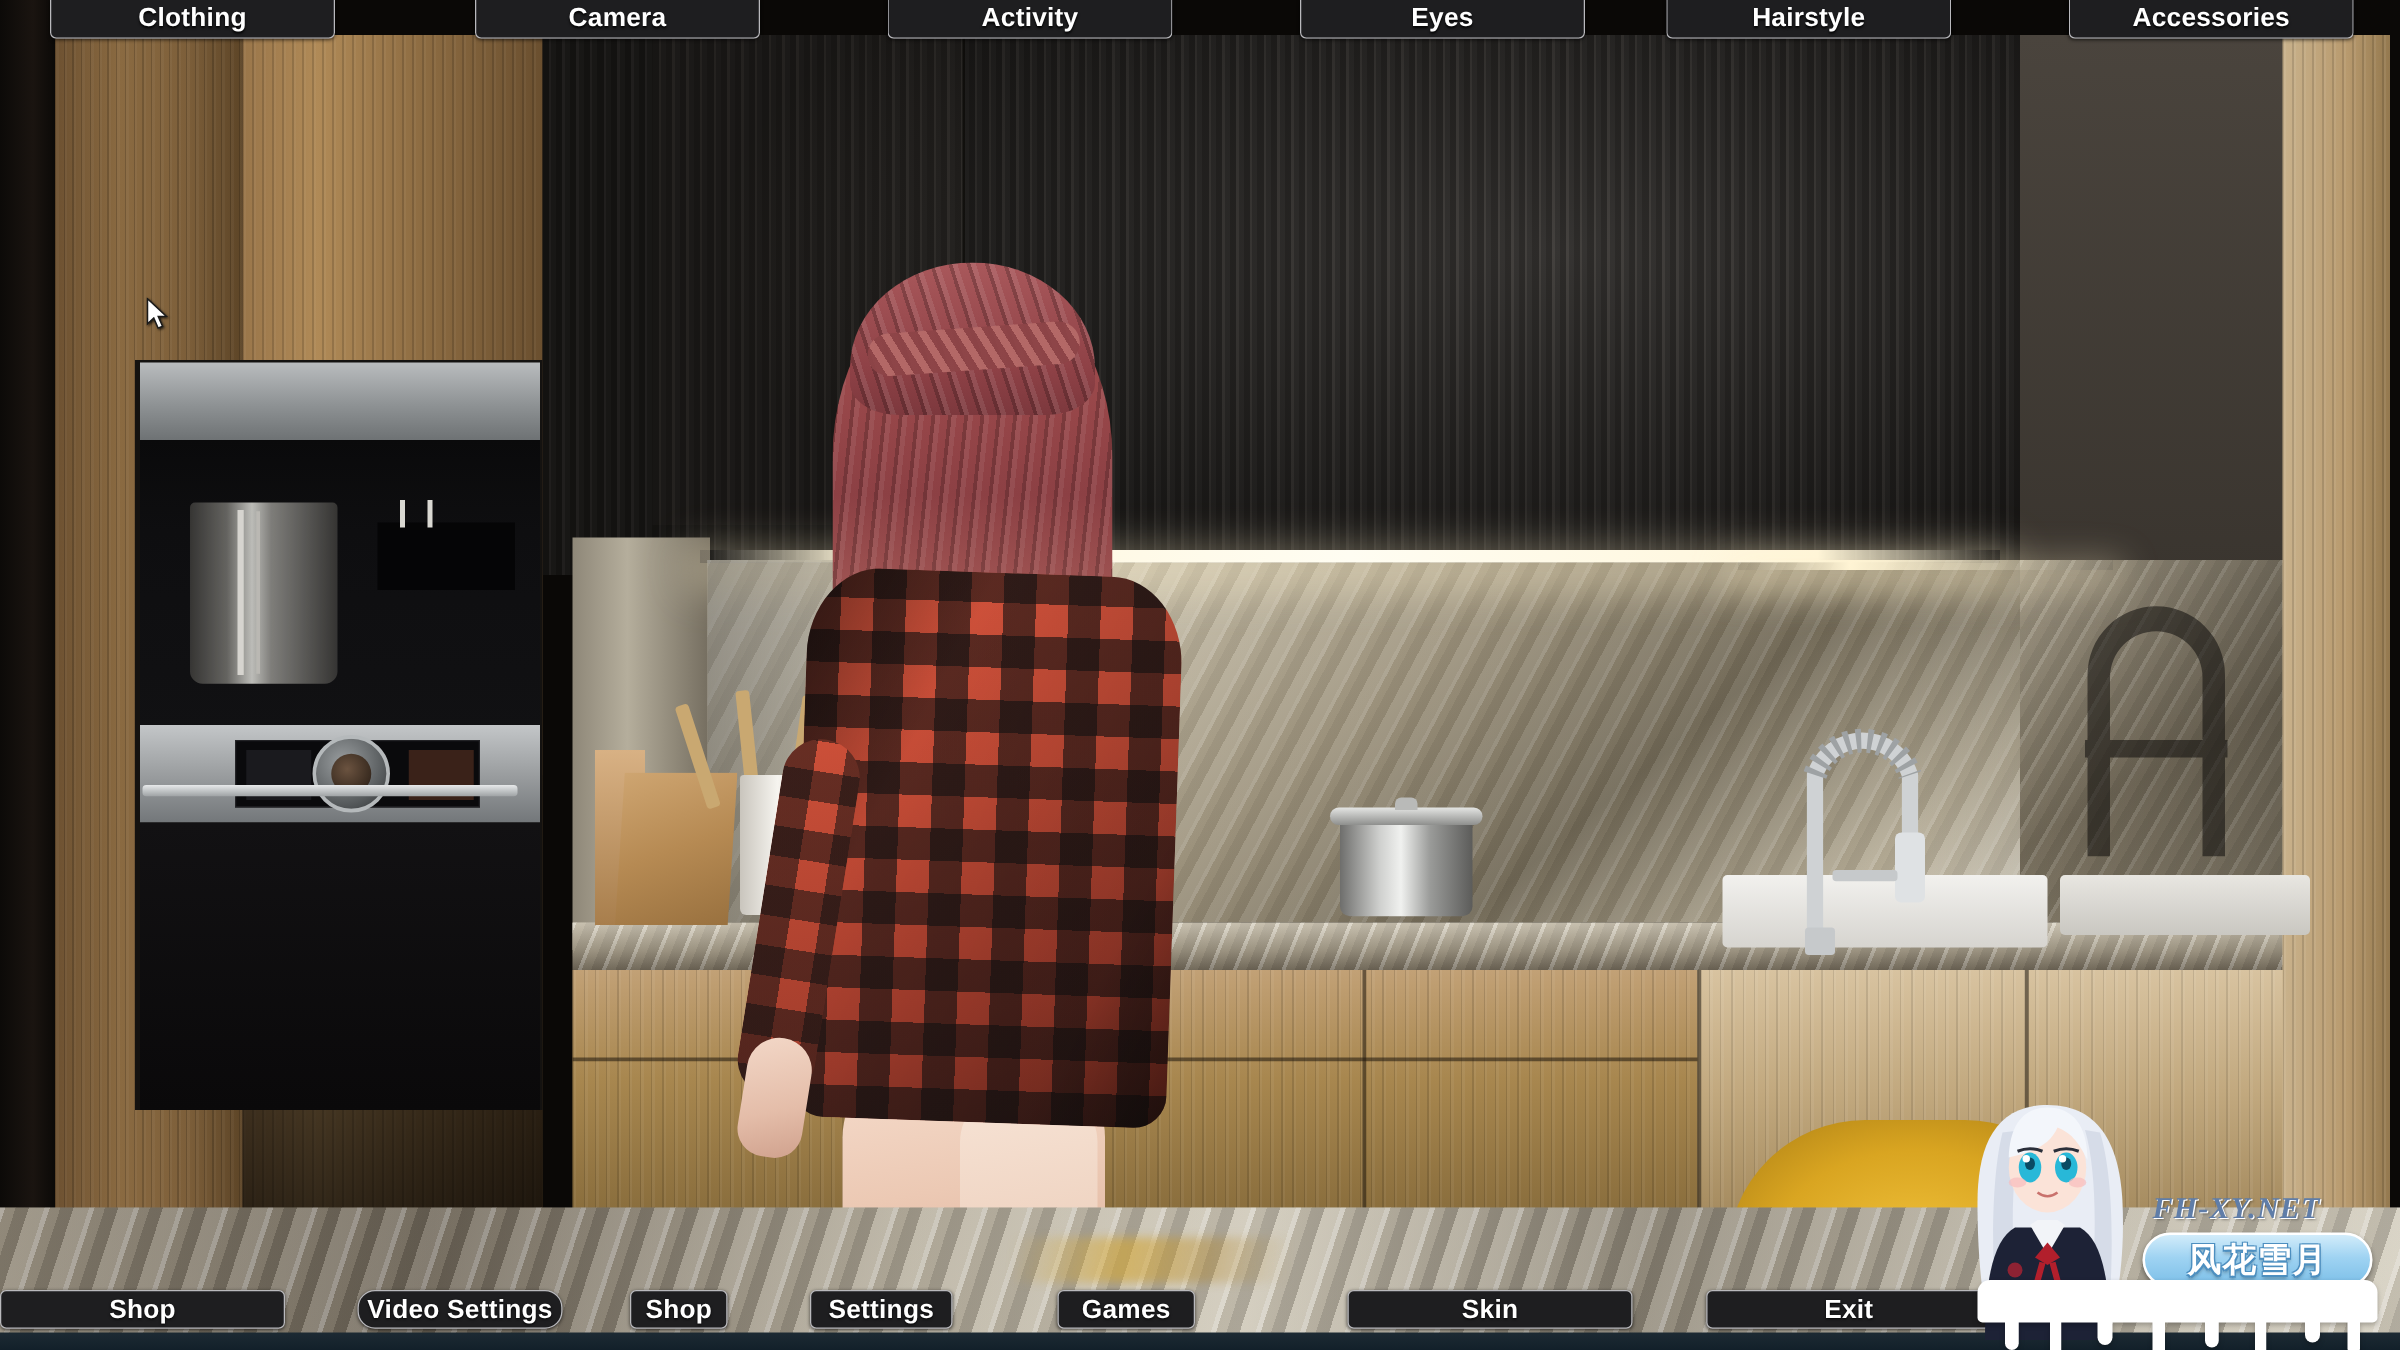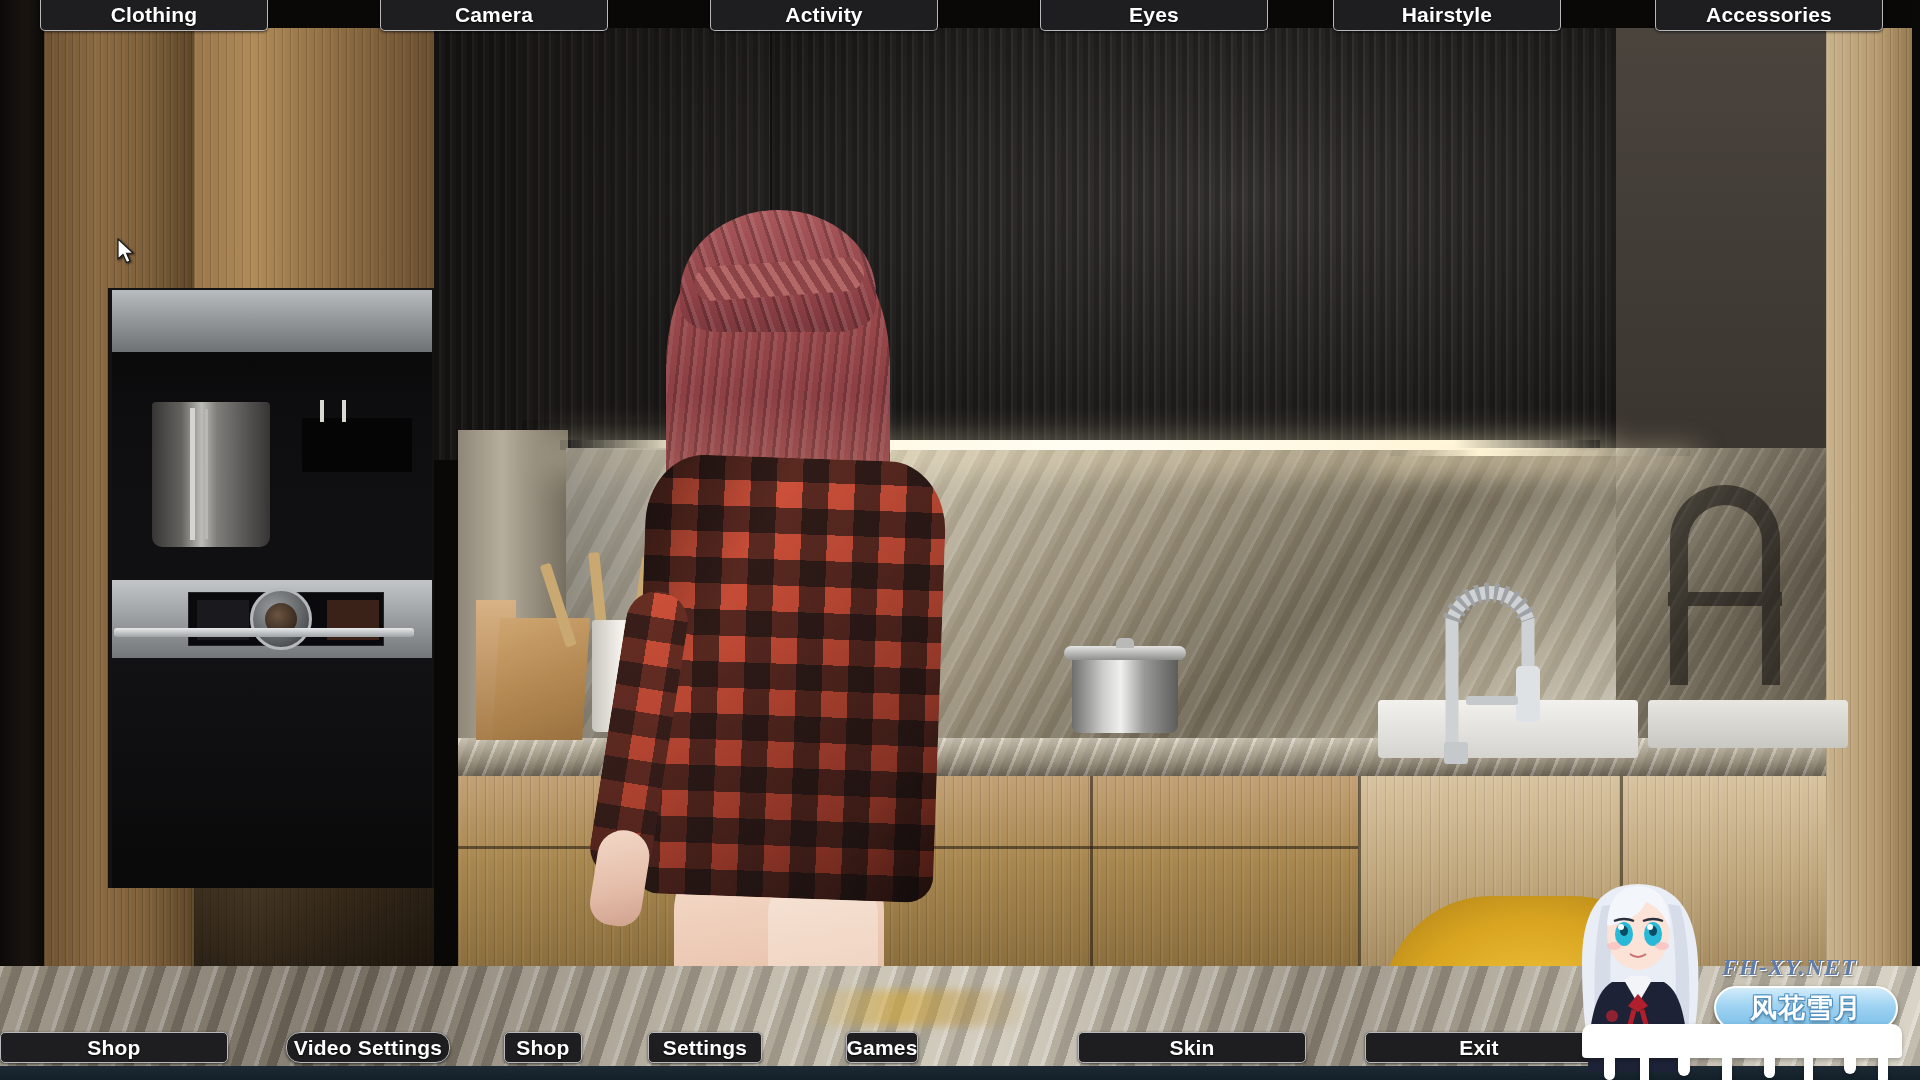--- a/index.html
+++ b/index.html
@@ -443,21 +443,21 @@
       <div class="btn top" style="left: 1040px; width: 228px;">Eyes</div>
       <div class="btn top" style="left: 1333px; width: 228px;">Hairstyle</div>
       <div class="btn top" style="left: 1655px; width: 228px;">Accessories</div>
     </div>
 
   <div id="bottom-menu">
       <div class="btn bot" style="left: 0px; width: 228px;">Shop</div>
       <div class="btn bot" style="left: 286px; width: 164px; border-radius: 14px;">Video Settings</div>
       <div class="btn bot" style="left: 504px; width: 78px;">Shop</div>
       <div class="btn bot" style="left: 648px; width: 114px;">Settings</div>
-      <div class="btn bot" style="left: 846px; width: 72px;">Games</div>
+      <div class="btn bot" style="left: 846px; width: 110px;">Games</div>
       <div class="btn bot" style="left: 1078px; width: 228px;">Skin</div>
       <div class="btn bot" style="left: 1365px; width: 228px;">Exit</div>
     </div>
 
   <div id="watermark">
     <svg class="wm-char" viewBox="0 0 180 204">
 
       <path d="M88 8 C44 8 32 44 32 86 C32 132 36 168 44 196 L136 196 C144 166 150 130 148 86 C146 44 132 8 88 8 Z" fill="#e9edf5"></path>
       <path d="M52 30 C44 62 42 120 48 190 L66 190 C58 124 58 62 68 28 Z" fill="#d6dce8"></path>
       <path d="M118 28 C128 62 128 124 120 190 L136 190 C142 120 140 62 130 30 Z" fill="#d6dce8"></path>

